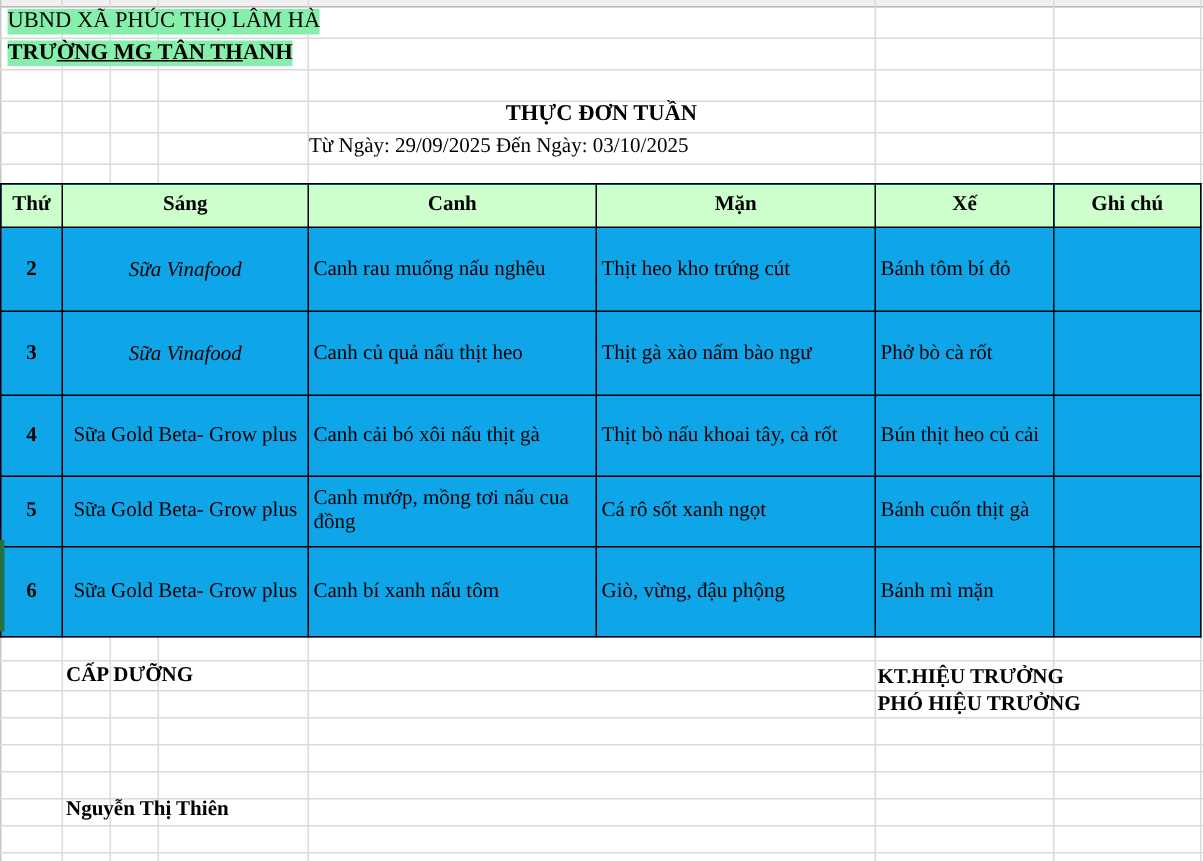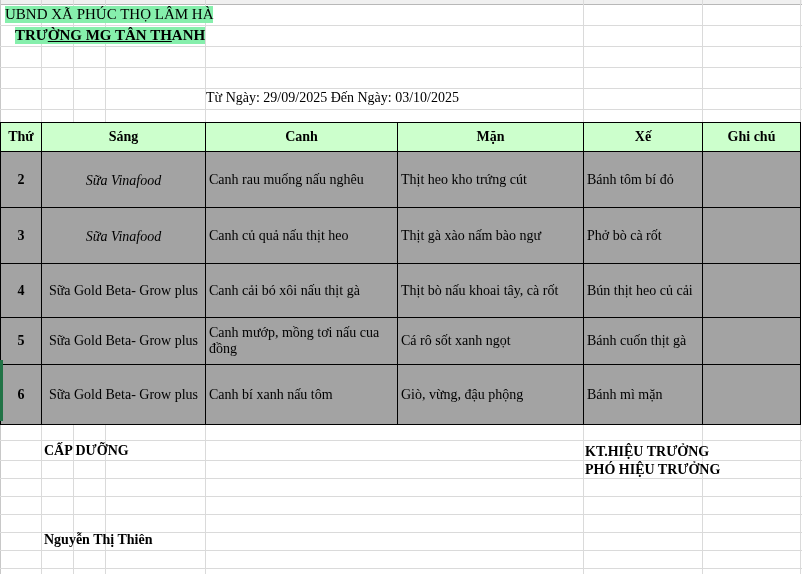--- a/index.html
+++ b/index.html
@@ -7,27 +7,27 @@
     width:802px; height:574px; overflow:hidden; background:#fff;
     font-family:"Liberation Serif", "DejaVu Serif", serif;
     font-size:14px; color:#000; position:relative;
   }
   .sheet { position:absolute; left:0; top:0; width:802px; height:574px; }
   .vline { position:absolute; top:0; width:1px; background:#dadada; height:574px; }
   .hline { position:absolute; left:0; height:1px; background:#dadada; width:802px; }
   .topbar { position:absolute; left:0; top:0; width:802px; height:4px; background:#f0f0f0; border-bottom:1px solid #b8b8b8; }
   .abs { position:absolute; white-space:nowrap; background:#86efac; }
   .hdr1 { left:5px; top:6px; font-size:15px; }
-  .hdr2 { left:15px; top:27px; font-size:15px; font-weight:bold; }
+  .hdr2 { left:5px; top:27px; font-size:15px; font-weight:bold; }
   .hdr2 .ul { text-decoration:underline; }
   .title { left:206px; top:68px; width:390px; text-align:center; font-weight:bold; font-size:15px; background:transparent; }
   .daterange { left:206px; top:90px; width:390px; font-size:14px; background:transparent; }
   table.menu {
     position:absolute; left:0; top:122px; border-collapse:collapse;
-    background:#a3a3a3; table-layout:fixed;
+    background:#0ea5e9; table-layout:fixed;
   }
   table.menu th, table.menu td {
     border:1px solid #000; padding:0 3px; font-size:14px; overflow:hidden;
   }
   table.menu th { background:#ccffcc; font-weight:bold; height:28px; text-align:center; }
   table.menu td.day { text-align:center; font-weight:bold; }
   table.menu td.center { text-align:center; vertical-align:middle; }
   table.menu td.left { text-align:left; }
   .r1 td { height:53px; }
   .r2 td { height:53px; }
@@ -67,20 +67,21 @@
   <div class="hline" style="top:478px"></div>
   <div class="hline" style="top:496px"></div>
   <div class="hline" style="top:514px"></div>
   <div class="hline" style="top:532px"></div>
   <div class="hline" style="top:550px"></div>
   <div class="hline" style="top:568px"></div>
 
   <div class="abs hdr1">UBND XÃ PHÚC THỌ LÂM HÀ</div>
   <div class="abs hdr2"><span>TRƯ</span><span class="ul">ỜNG MG TÂN TH</span><span>ANH</span></div>
 
+  <div class="abs title">THỰC ĐƠN TUẦN</div>
   <div class="abs daterange">Từ Ngày: 29/09/2025  Đến Ngày: 03/10/2025</div>
 
   <table class="menu">
     <colgroup>
       <col style="width:41px">
       <col style="width:164px">
       <col style="width:192px">
       <col style="width:186px">
       <col style="width:119px">
       <col style="width:98px">

